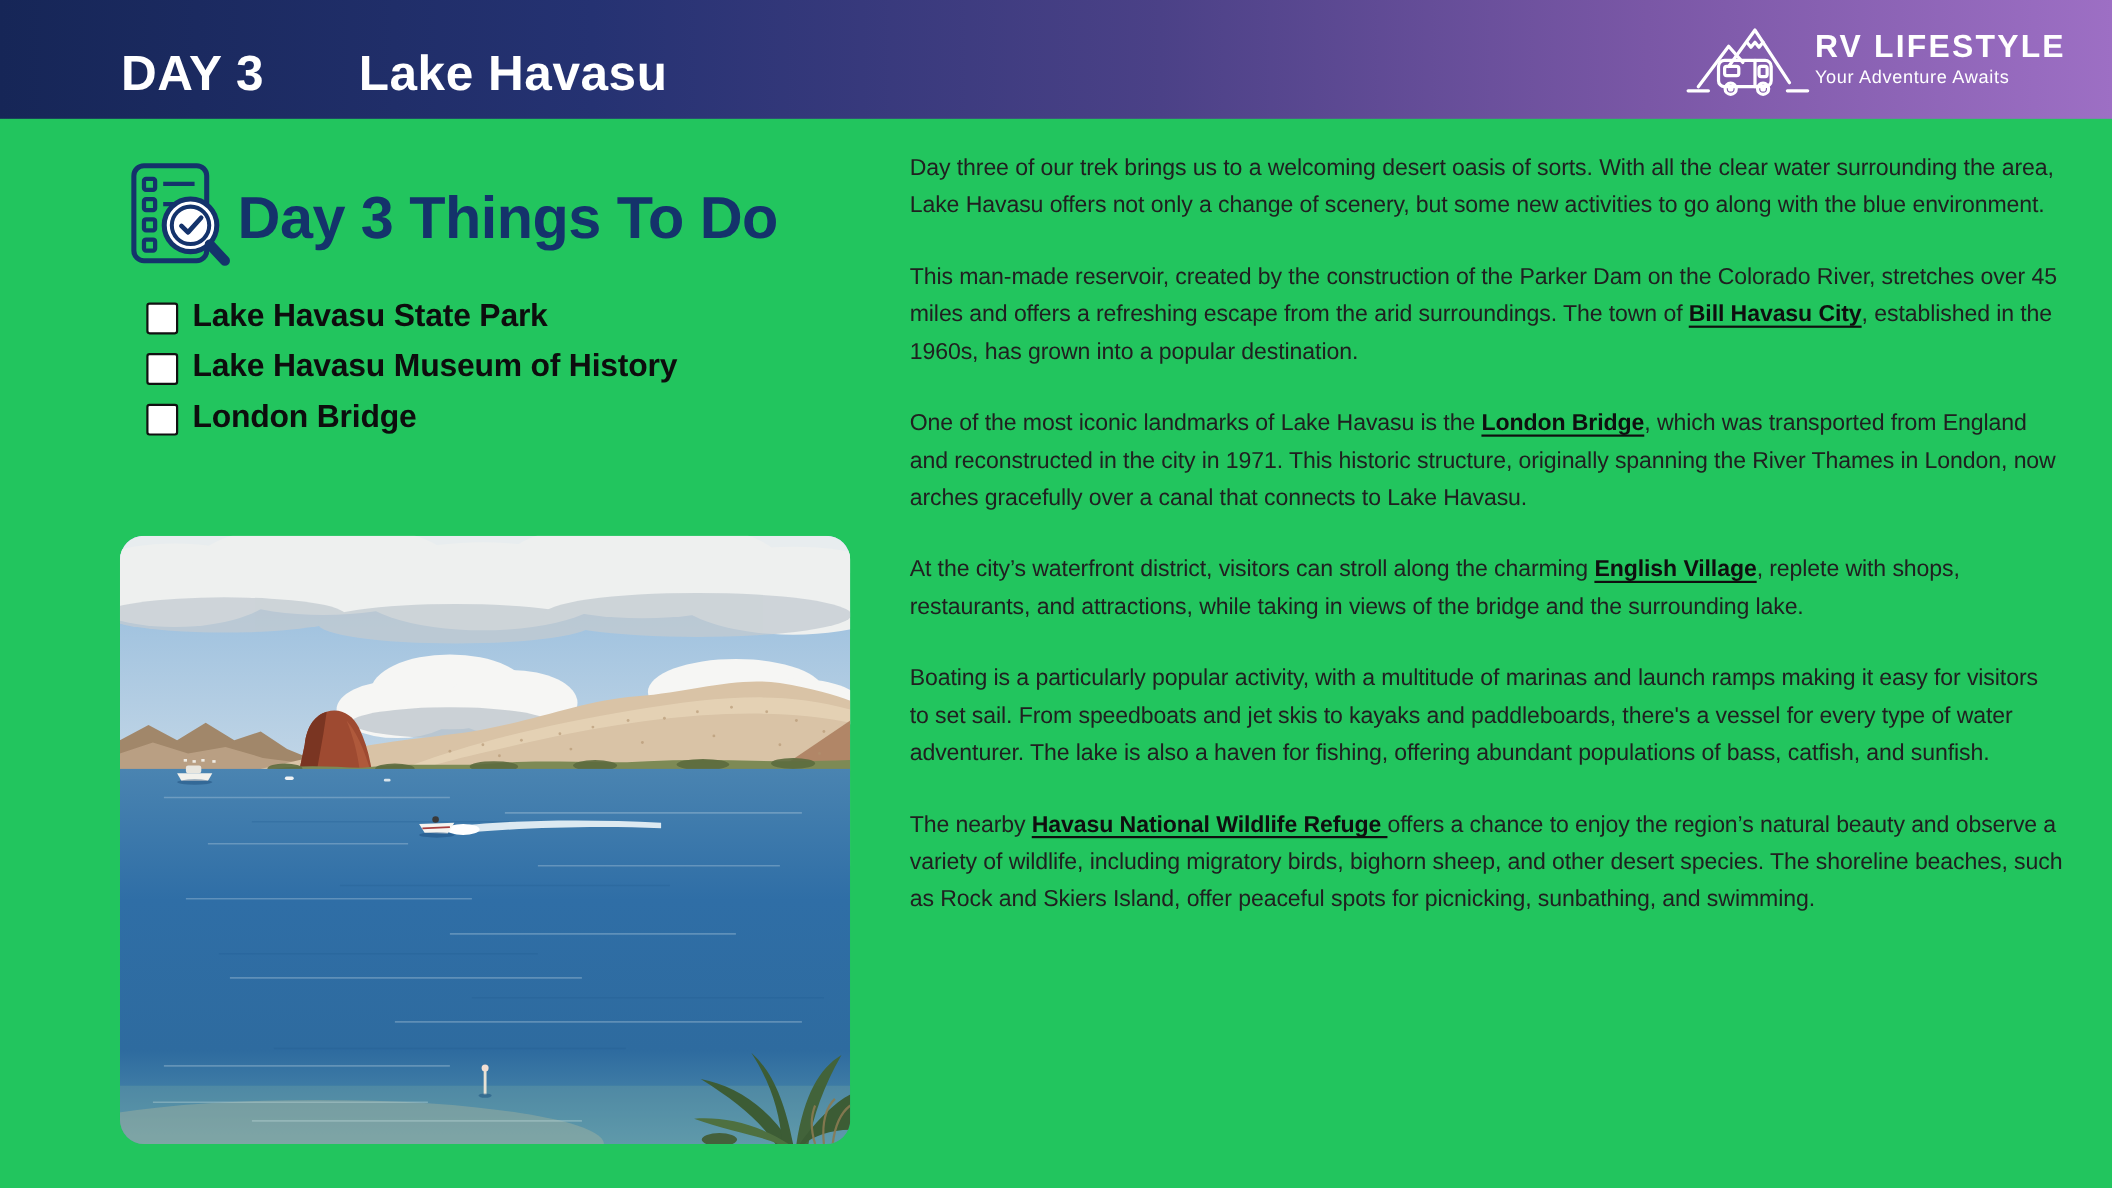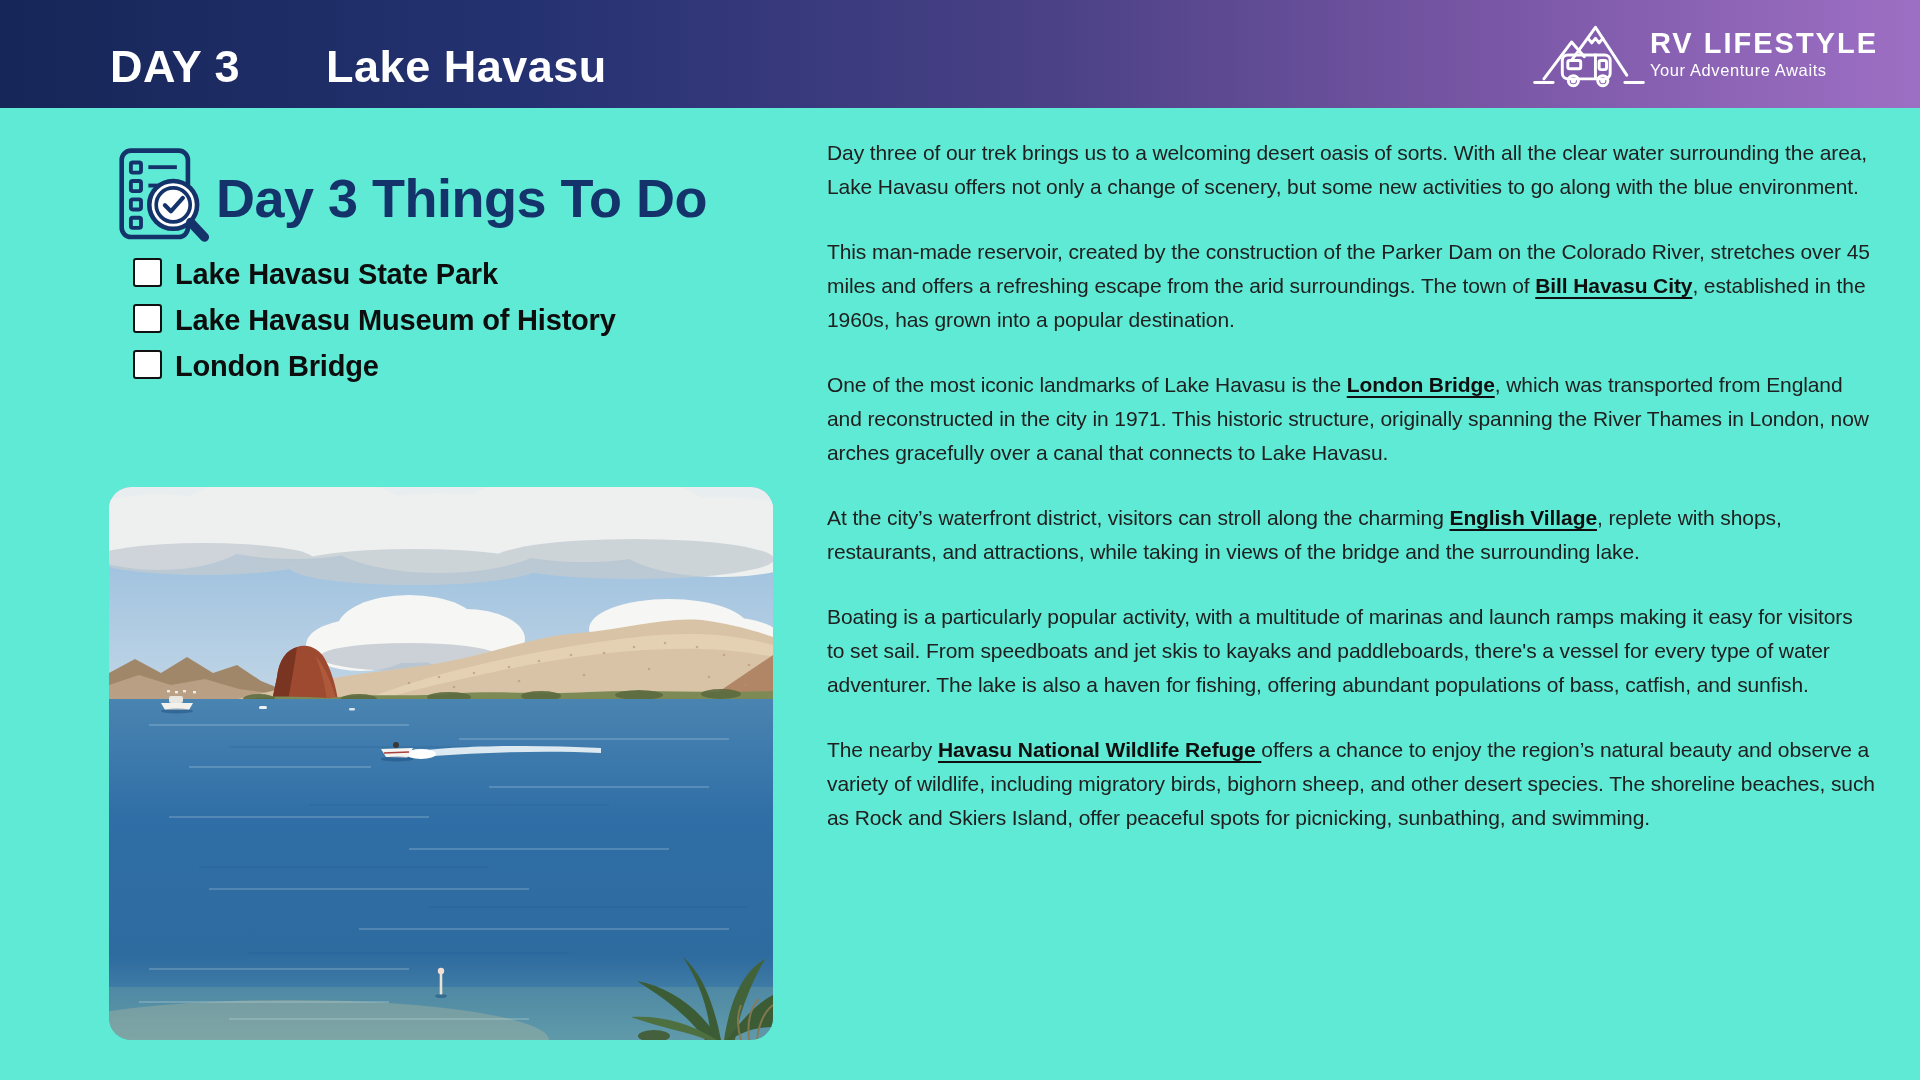--- a/index.html
+++ b/index.html
@@ -1,37 +1,37 @@
 <!DOCTYPE html>
 <html><head>
 <meta charset="utf-8">
 <style>
   html,body{margin:0;padding:0;background:#ffffff;}
   .slide{
-    position:relative;width:1920px;height:1080px;background:#5eead4;overflow:hidden;
+    position:relative;width:1920px;height:1080px;background:#22c55e;overflow:hidden;
     font-family:"Liberation Sans", sans-serif;
   }
   
   .header{
     position:absolute;top:0;left:0;width:1920px;height:108px;box-sizing:border-box;
     display:flex;align-items:center;justify-content:space-between;
     padding:0 42px 0 110px;
     background:linear-gradient(90deg,#162657 0%,#253272 28%,#4b4187 55%,#7a57a6 78%,#9d6fc4 100%);
   }
   .header-title{display:flex;align-items:baseline;color:#ffffff;font-weight:800;font-size:45px;letter-spacing:.5px;}
   .header-title .location{margin-left:86px;margin-top:25px;}
   .logo{display:flex;align-items:center;gap:3px;color:#ffffff;}
   .logo-text{display:flex;flex-direction:column;}
   .logo-text .brand{font-size:29px;font-weight:800;letter-spacing:2px;line-height:1.05;}
   .logo-text .tagline{font-size:16.5px;font-weight:400;letter-spacing:.6px;margin-top:3px;}
   
   .title-row{position:absolute;left:116px;top:146px;display:flex;align-items:center;}
   .title-row h1{margin:0 0 0 4px;font-size:54px;font-weight:800;color:#14336b;letter-spacing:-.5px;white-space:nowrap;}
   .todo-list{position:absolute;left:116px;top:258px;}
-  .todo-item{display:flex;align-items:flex-start;height:46px;padding-left:17px;}
+  .todo-item{display:flex;align-items:flex-end;height:46px;padding-left:17px;}
   .checkbox{width:25px;height:25px;border:2.5px solid #111;border-radius:3px;margin-right:13px;flex:none;background:#fff;}
   .todo-label{font-size:29px;font-weight:700;color:#0d0d0d;letter-spacing:-.2px;white-space:nowrap;}
   
   .photo{position:absolute;left:109px;top:487px;width:664px;height:553px;border-radius:22px;overflow:hidden;}
   .photo svg{display:block;}
   
   .article{position:absolute;left:827px;top:136px;width:1048px;color:#202020;font-size:21px;line-height:34px;letter-spacing:-.1px;}
   .article p{margin:0 0 31px 0;}
   .article strong{font-weight:700;color:#0f0f0f;text-decoration:underline;text-decoration-thickness:2.2px;text-underline-offset:3.5px;}
 </style>

